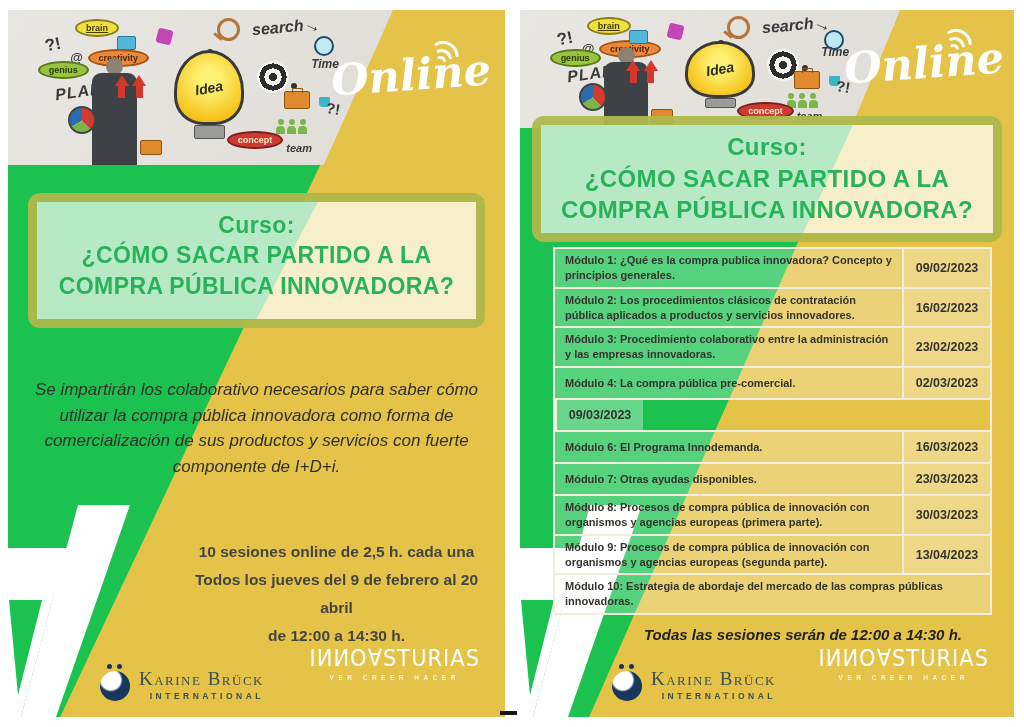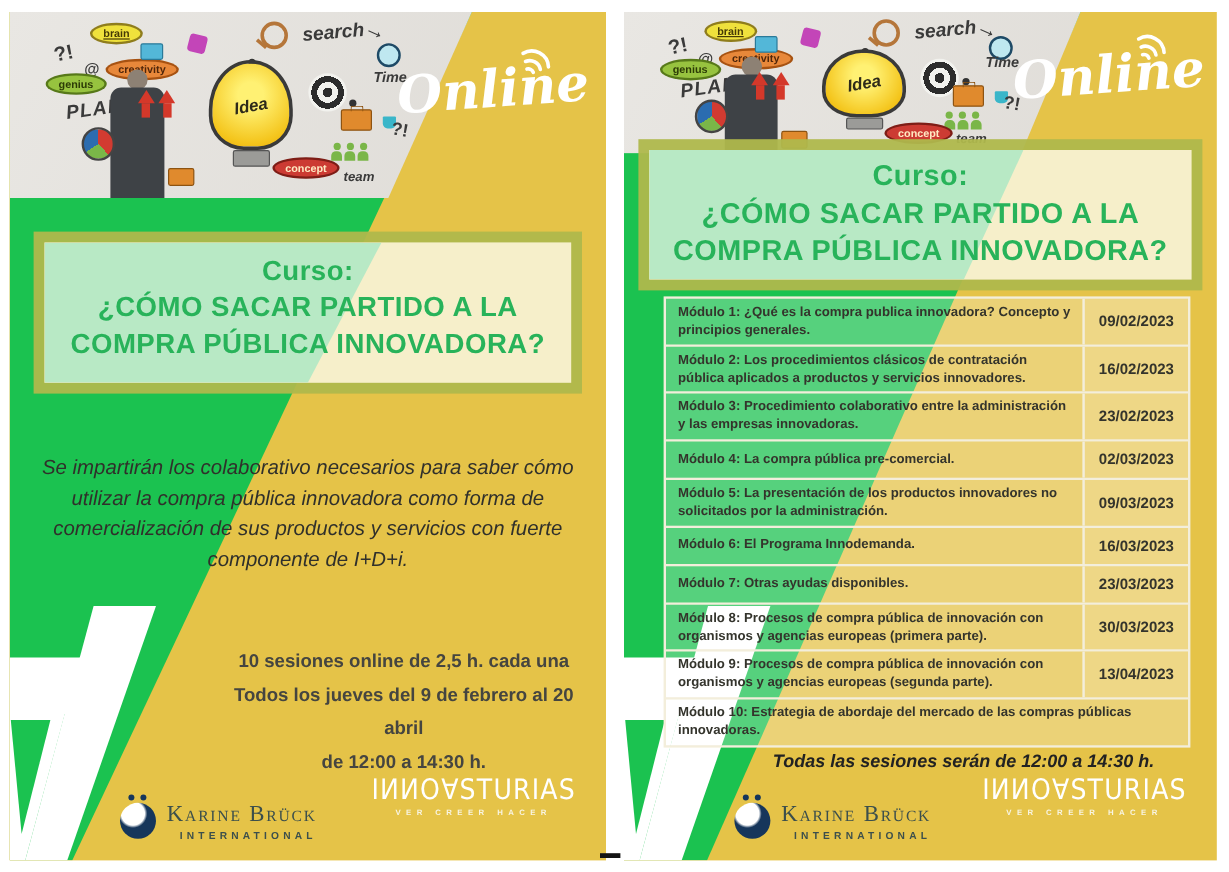--- a/index.html
+++ b/index.html
@@ -76,21 +76,21 @@
 
   
   .online{position:absolute;color:#fff;z-index:5;}
   .poster.left .online{top:44px;right:14px;}
   .poster.right .online{top:32px;right:10px;}
   .online-word{font-family:"DejaVu Serif",serif;font-style:italic;font-weight:bold;
       font-size:43px;line-height:1;transform:rotate(-4deg);display:block;}
   .wifi{position:absolute;top:-16px;right:28px;transform:rotate(28deg);}
 
   
-  .title-box{position:absolute;background:rgba(175,184,76,.95);z-index:4;}
+  .title-box{position:absolute;background:rgba(175,184,76,.95);z-index:4;border-radius:12px;}
   .poster.left .title-box{top:183px;left:20px;right:20px;height:135px;}
   .poster.right .title-box{top:106px;left:12px;right:12px;height:126px;}
   .title-inner{position:absolute;inset:9px;background:#f6efca;overflow:hidden;}
   .title-green-half{position:absolute;inset:0;background:#b8e9c5;
       clip-path:polygon(0 0,64% 0,50% 100%,0 100%);}
   .poster.right .title-green-half{clip-path:polygon(0 0,69% 0,58% 100%,0 100%);}
   .title-text{position:relative;z-index:2;text-align:center;color:#28b35a;font-weight:bold;
       padding-top:8px;font-size:23px;line-height:1.32;letter-spacing:.4px;}
   .poster.right .title-text{font-size:24px;padding-top:6px;}
 
@@ -110,21 +110,21 @@
   .tcell.mod{flex:1;padding:4px 10px;font-size:11px;font-weight:bold;line-height:1.35;
       color:#34342c;display:flex;align-items:center;}
   .tcell.date{width:86px;border-left:2px solid #f3eedb;display:flex;align-items:center;
       justify-content:center;font-size:12.5px;font-weight:bold;color:#34342c;background:rgba(255,255,255,.34);}
   .schedule-note{position:absolute;top:616px;left:100px;right:28px;text-align:center;
       font-style:italic;font-weight:bold;font-size:15px;color:#222;z-index:3;}
 
   
   .logos{position:absolute;bottom:16px;left:92px;right:25px;display:flex;
       justify-content:space-between;align-items:center;z-index:4;}
-  .kb{display:flex;align-items:flex-start;gap:9px;margin-top:41px;}
+  .kb{display:flex;align-items:flex-end;gap:9px;margin-top:41px;}
   .kb-ball{position:relative;width:30px;height:30px;border-radius:50%;
       background:radial-gradient(circle at 36% 30%,#ffffff 30%,#ffffff 34%,#16365b 42%);}
   .kb-ball::before,.kb-ball::after{content:"";position:absolute;top:-7px;width:5px;height:5px;
       border-radius:50%;background:#16365b;}
   .kb-ball::before{left:7px;} .kb-ball::after{left:17px;}
   .kb-name{font-family:"Liberation Serif",serif;font-variant:small-caps;font-size:19px;
       letter-spacing:1.5px;color:#3c4f4c;line-height:1;}
   .kb-sub{font-size:8.5px;font-weight:bold;letter-spacing:3.5px;color:#3c4f4c;text-align:right;margin-top:3px;}
   .inno{text-align:center;}
   .inno-name{font-family:"DejaVu Sans",sans-serif;font-size:21px;color:#ffffff;
@@ -308,21 +308,20 @@
   </div>
       <div class="trow">
     <div class="tcell mod">Módulo 3: Procedimiento colaborativo entre la administración y las empresas innovadoras.</div>
     <div class="tcell date">23/02/2023</div>
   </div>
       <div class="trow">
     <div class="tcell mod">Módulo 4: La compra pública pre-comercial.</div>
     <div class="tcell date">02/03/2023</div>
   </div>
       <div class="trow">
-    <div class="tcell mod">Módulo 5: La presentación de los productos innovadores no solicitados por la administración.</div>
     <div class="tcell date">09/03/2023</div>
   </div>
       <div class="trow">
     <div class="tcell mod">Módulo 6: El Programa Innodemanda.</div>
     <div class="tcell date">16/03/2023</div>
   </div>
       <div class="trow">
     <div class="tcell mod">Módulo 7: Otras ayudas disponibles.</div>
     <div class="tcell date">23/03/2023</div>
   </div>

